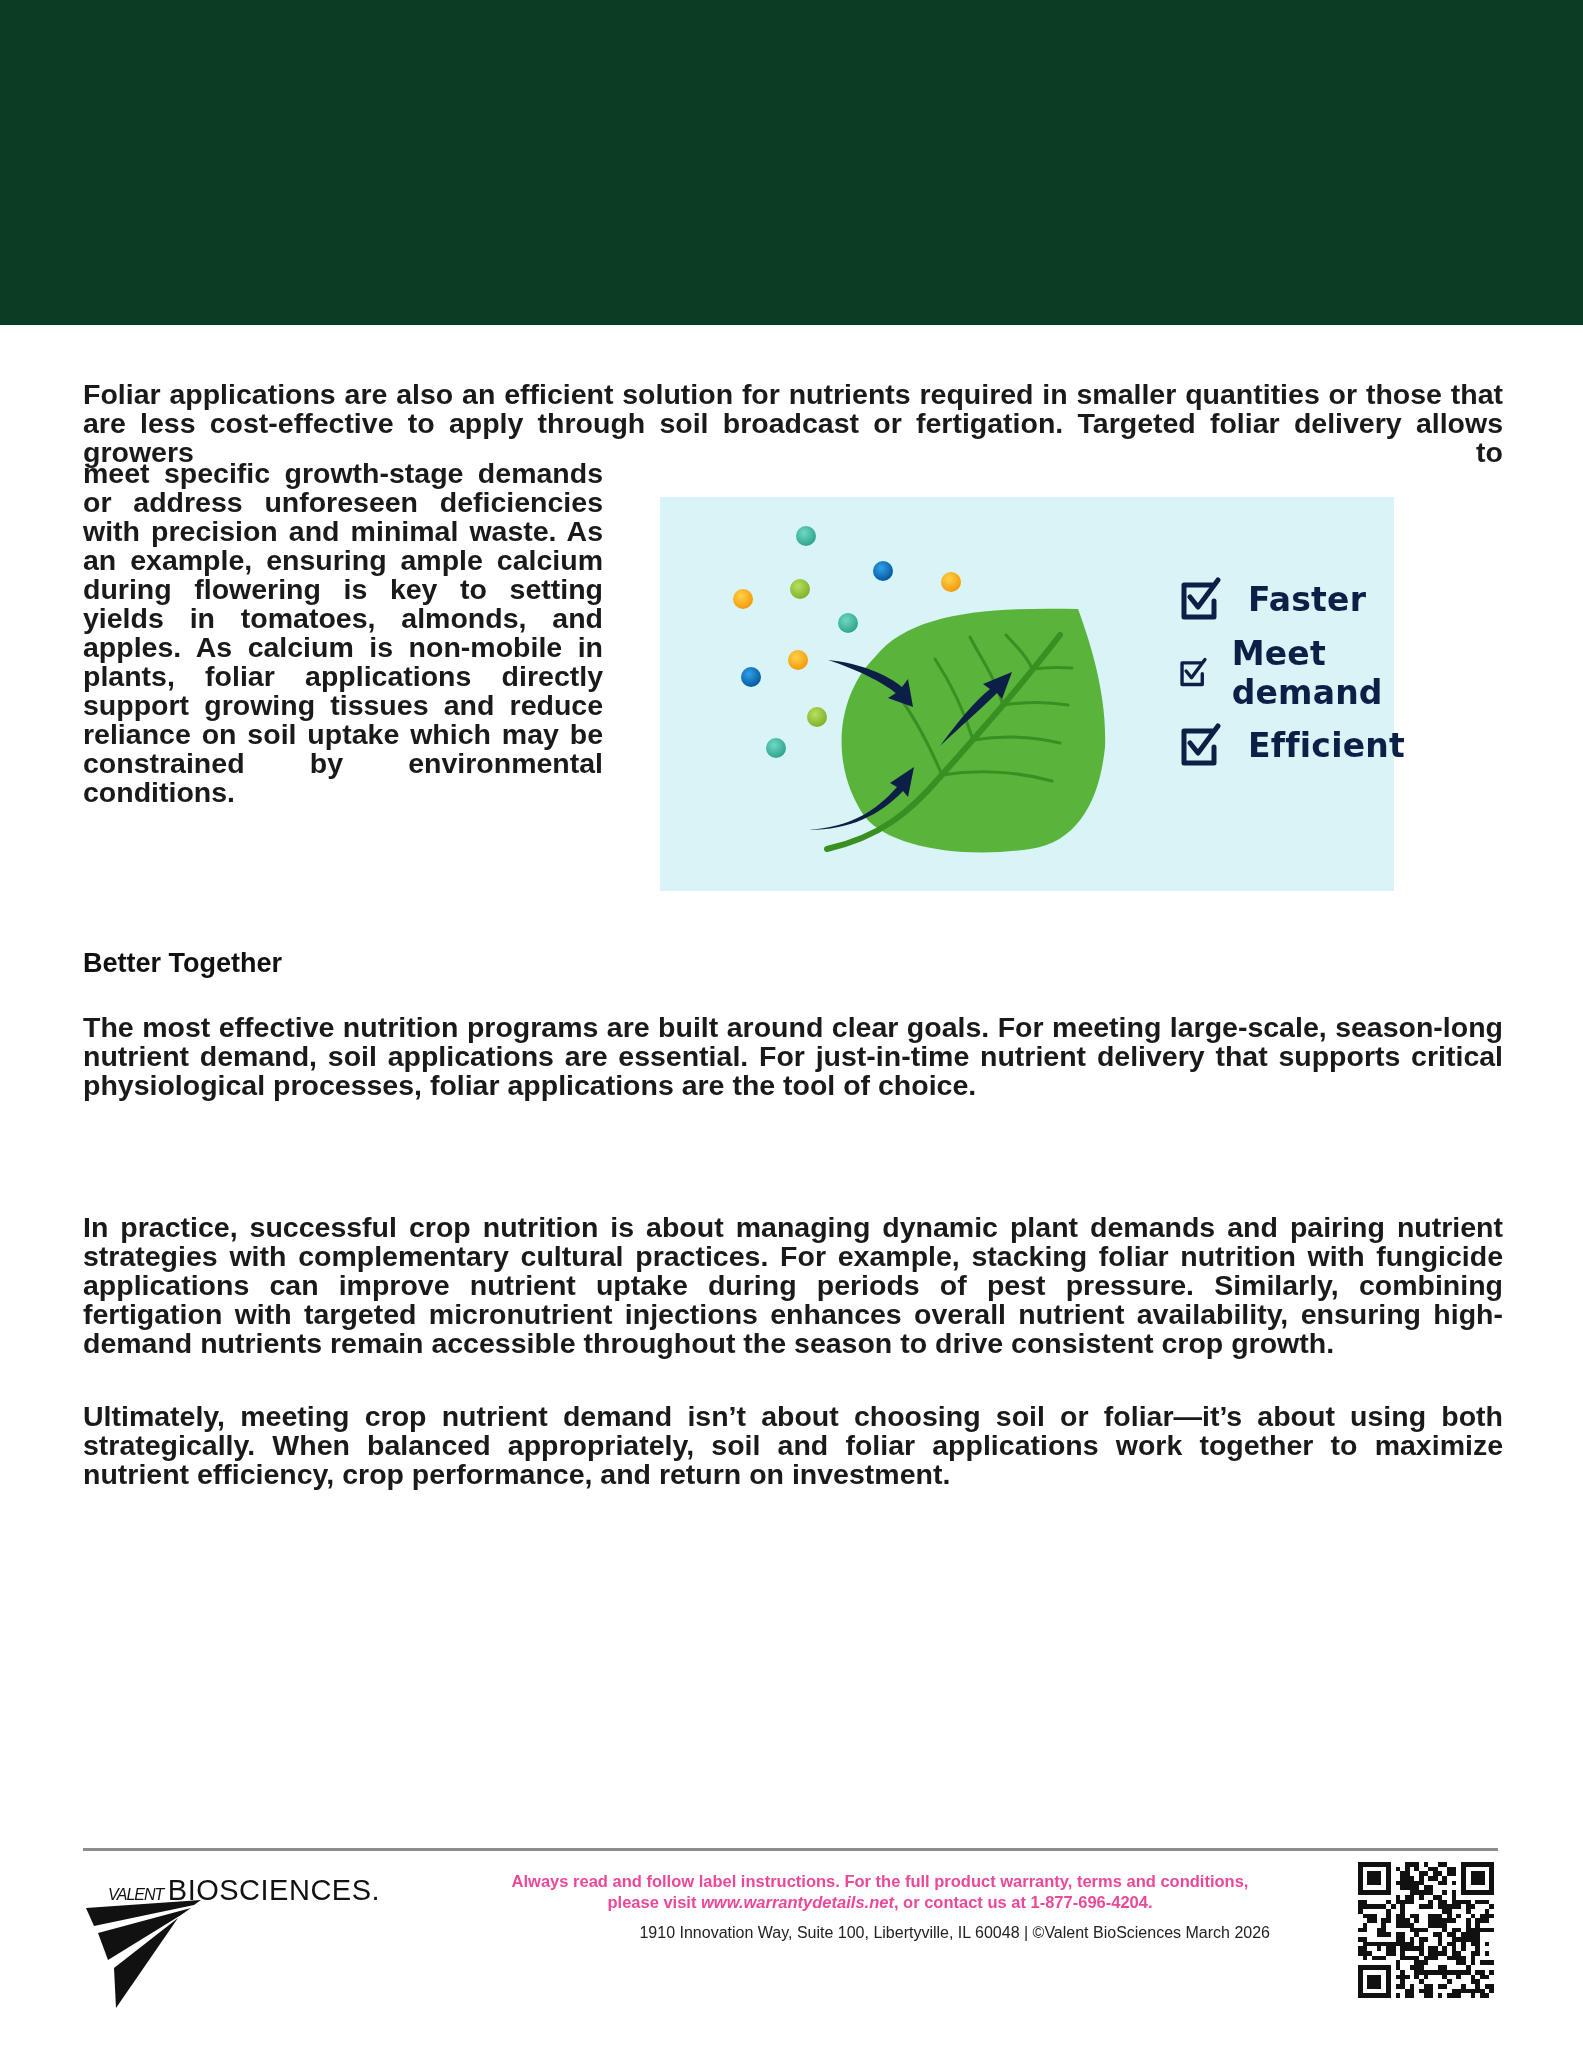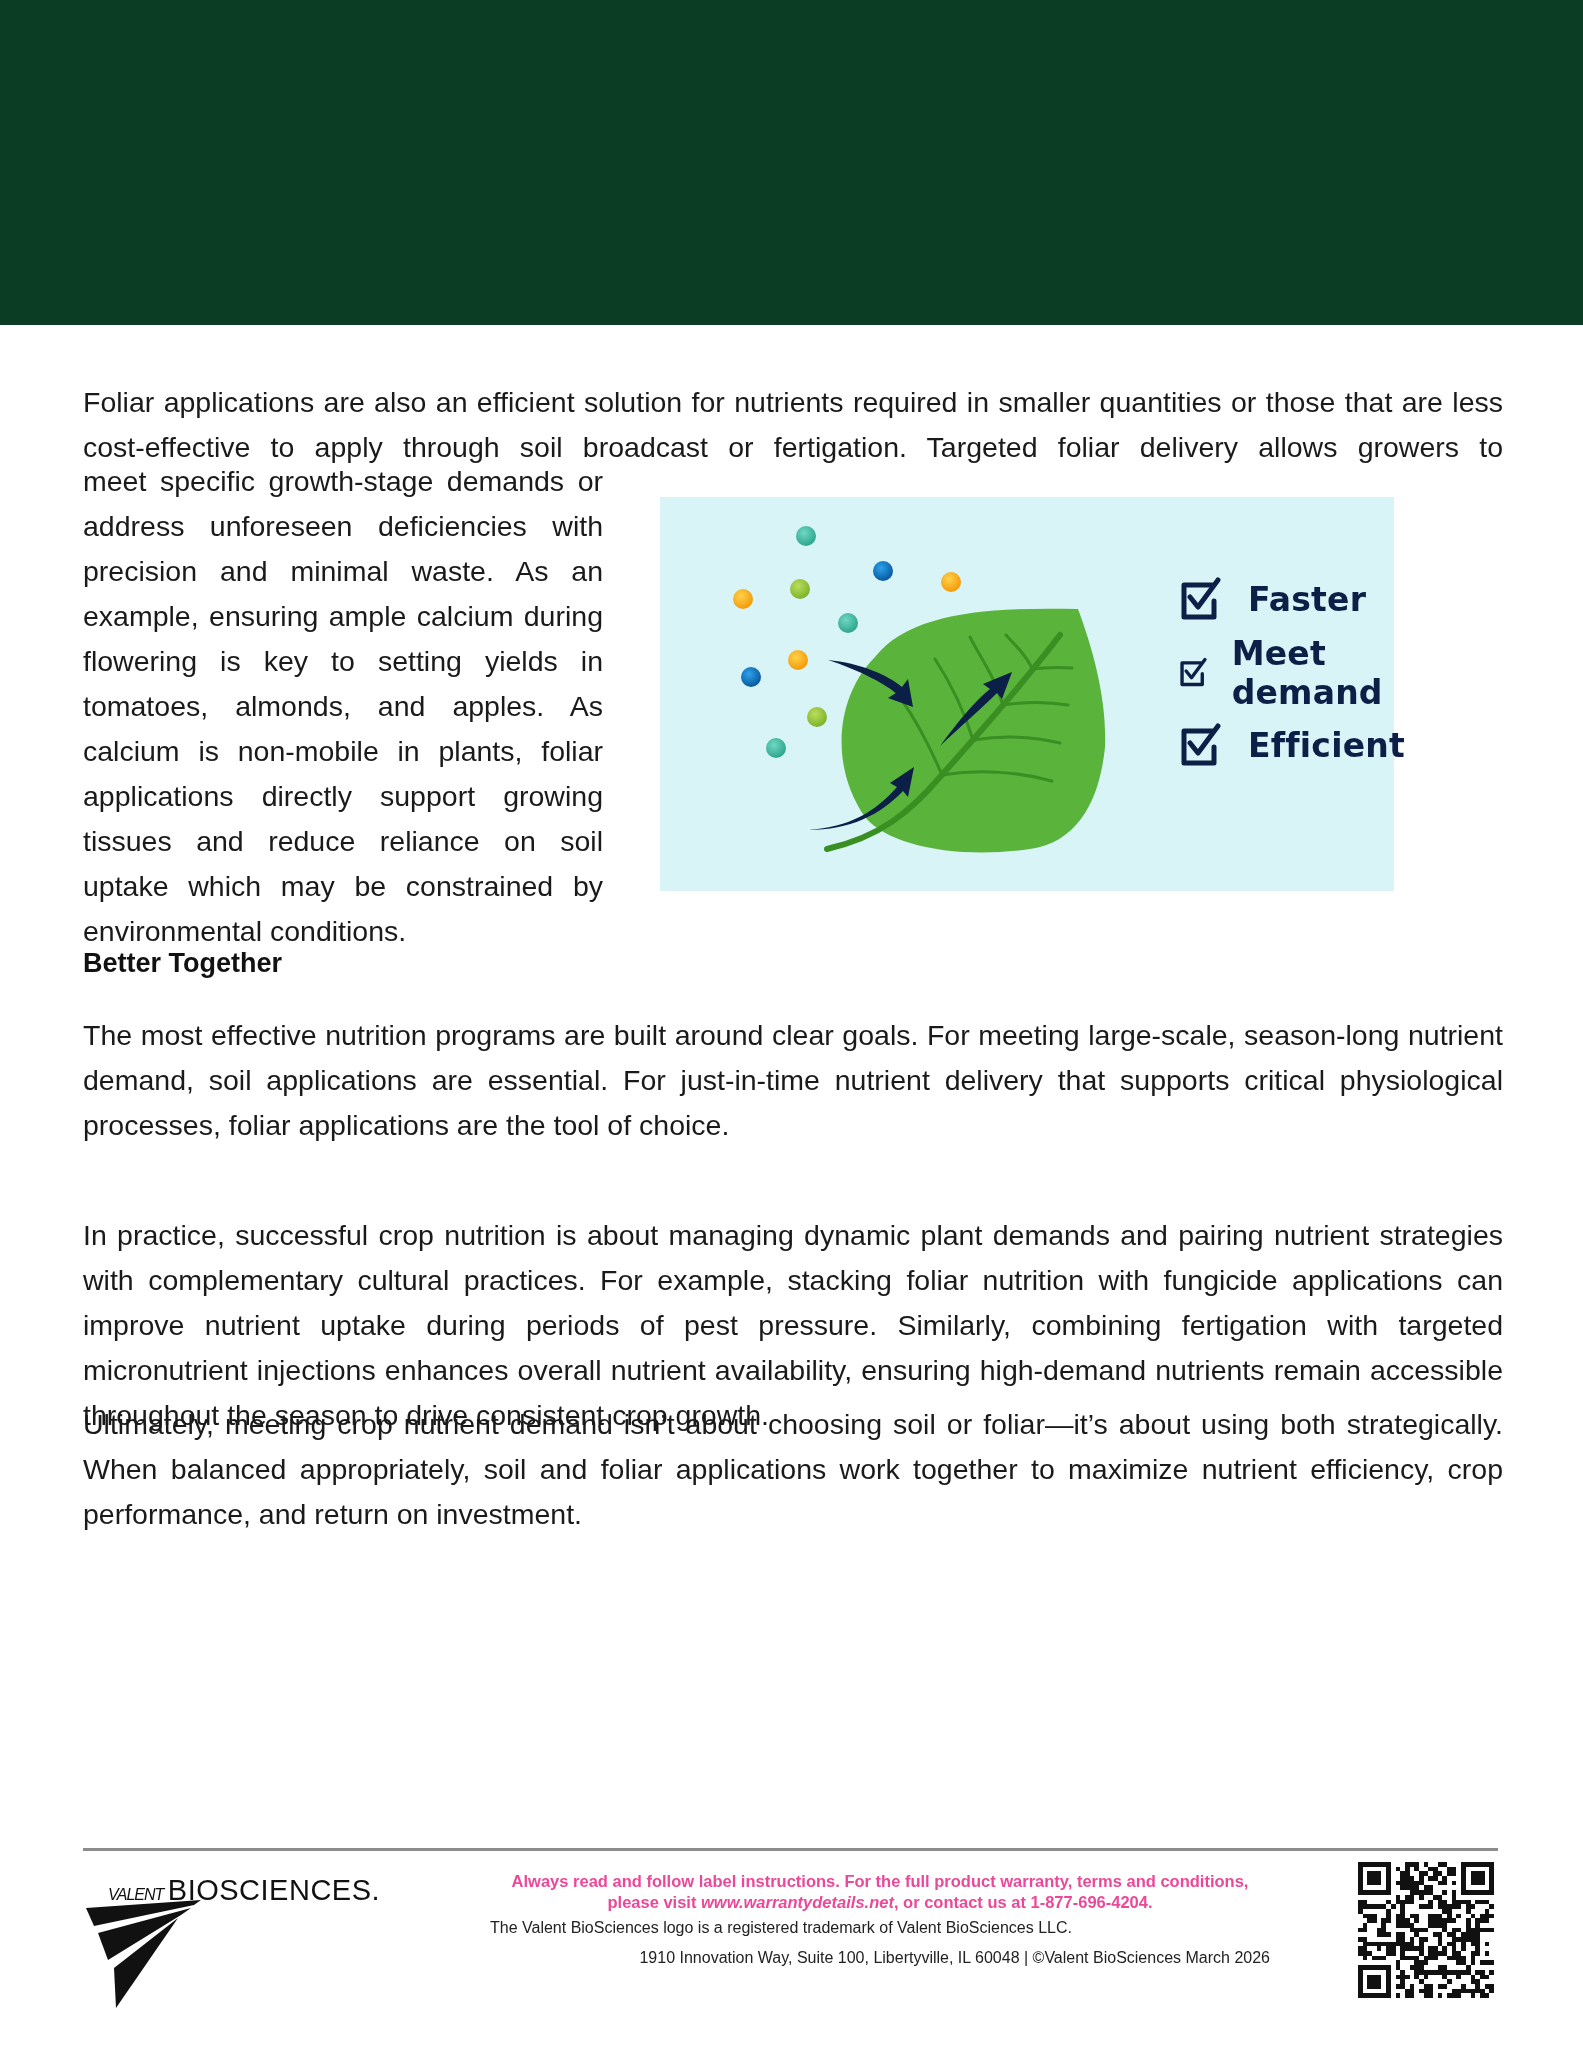--- a/index.html
+++ b/index.html
@@ -6,22 +6,22 @@
   body {
     width: 1583px; height: 2048px; position: relative; overflow: hidden;
     background: #ffffff; color: #1a1a1a;
     font-family: "Liberation Sans", "DejaVu Sans", sans-serif;
   }
   .header-band {
     position: absolute; left: 0; top: 0; width: 1583px; height: 325px;
     background: #0a3d23;
   }
   .p {
-    position: absolute; font-size: 28.5px; line-height: 45px;
-    text-align: justify; color: #1a1a1a; margin: 0;
+    position: absolute; font-size: 28.5px; line-height: 29px;
+    text-align: justify; color: #1a1a1a; margin: 0; font-weight: bold;
   }
   .p.last-left { text-align-last: left; }
   .intro-full { left: 83px; top: 380px; width: 1420px; text-align-last: justify; }
   .intro-col { left: 83px; top: 459px; width: 520px; }
   .infobox {
     position: absolute; left: 660px; top: 497px; width: 734px; height: 394px;
     background: #d8f4f6;
   }
   .infobox svg.art { position: absolute; left: 0; top: 0; }
   .checks { position: absolute; left: 518px; top: 66px; }
@@ -158,21 +158,20 @@
     <path d="M0 10 L115 2 L108 7 L8 28 Z" fill="#111"></path>
     <path d="M12 35 L105 10 L95 17 L22 62 Z" fill="#111"></path>
     <path d="M28 70 L92 20 L30 110 Z" fill="#111"></path>
   </svg>
 </div>
 
 <div class="legal">
   <div class="bold">
     <span>Always read and follow label instructions. For the full product warranty, terms and conditions, please visit </span><i>www.warrantydetails.net</i><span>, or contact us at 1-877-696-4204.</span>
   </div>
-  <div class="small">The Valent BioSciences logo is a registered trademark of Valent BioSciences LLC.</div>
   <div class="addr">1910 Innovation Way, Suite 100, Libertyville, IL 60048  |  ©Valent BioSciences March 2026</div>
 </div>
 
 <svg class="qr" viewBox="0 0 29 29" shape-rendering="crispEdges">
   <rect width="29" height="29" fill="#fff"></rect>
   <g fill="#111">
     <rect x="0" y="0" width="7" height="7"></rect>
       <rect x="1" y="1" width="5" height="5" fill="#fff"></rect>
       <rect x="2" y="2" width="3" height="3"></rect>
     <rect x="22" y="0" width="7" height="7"></rect>

